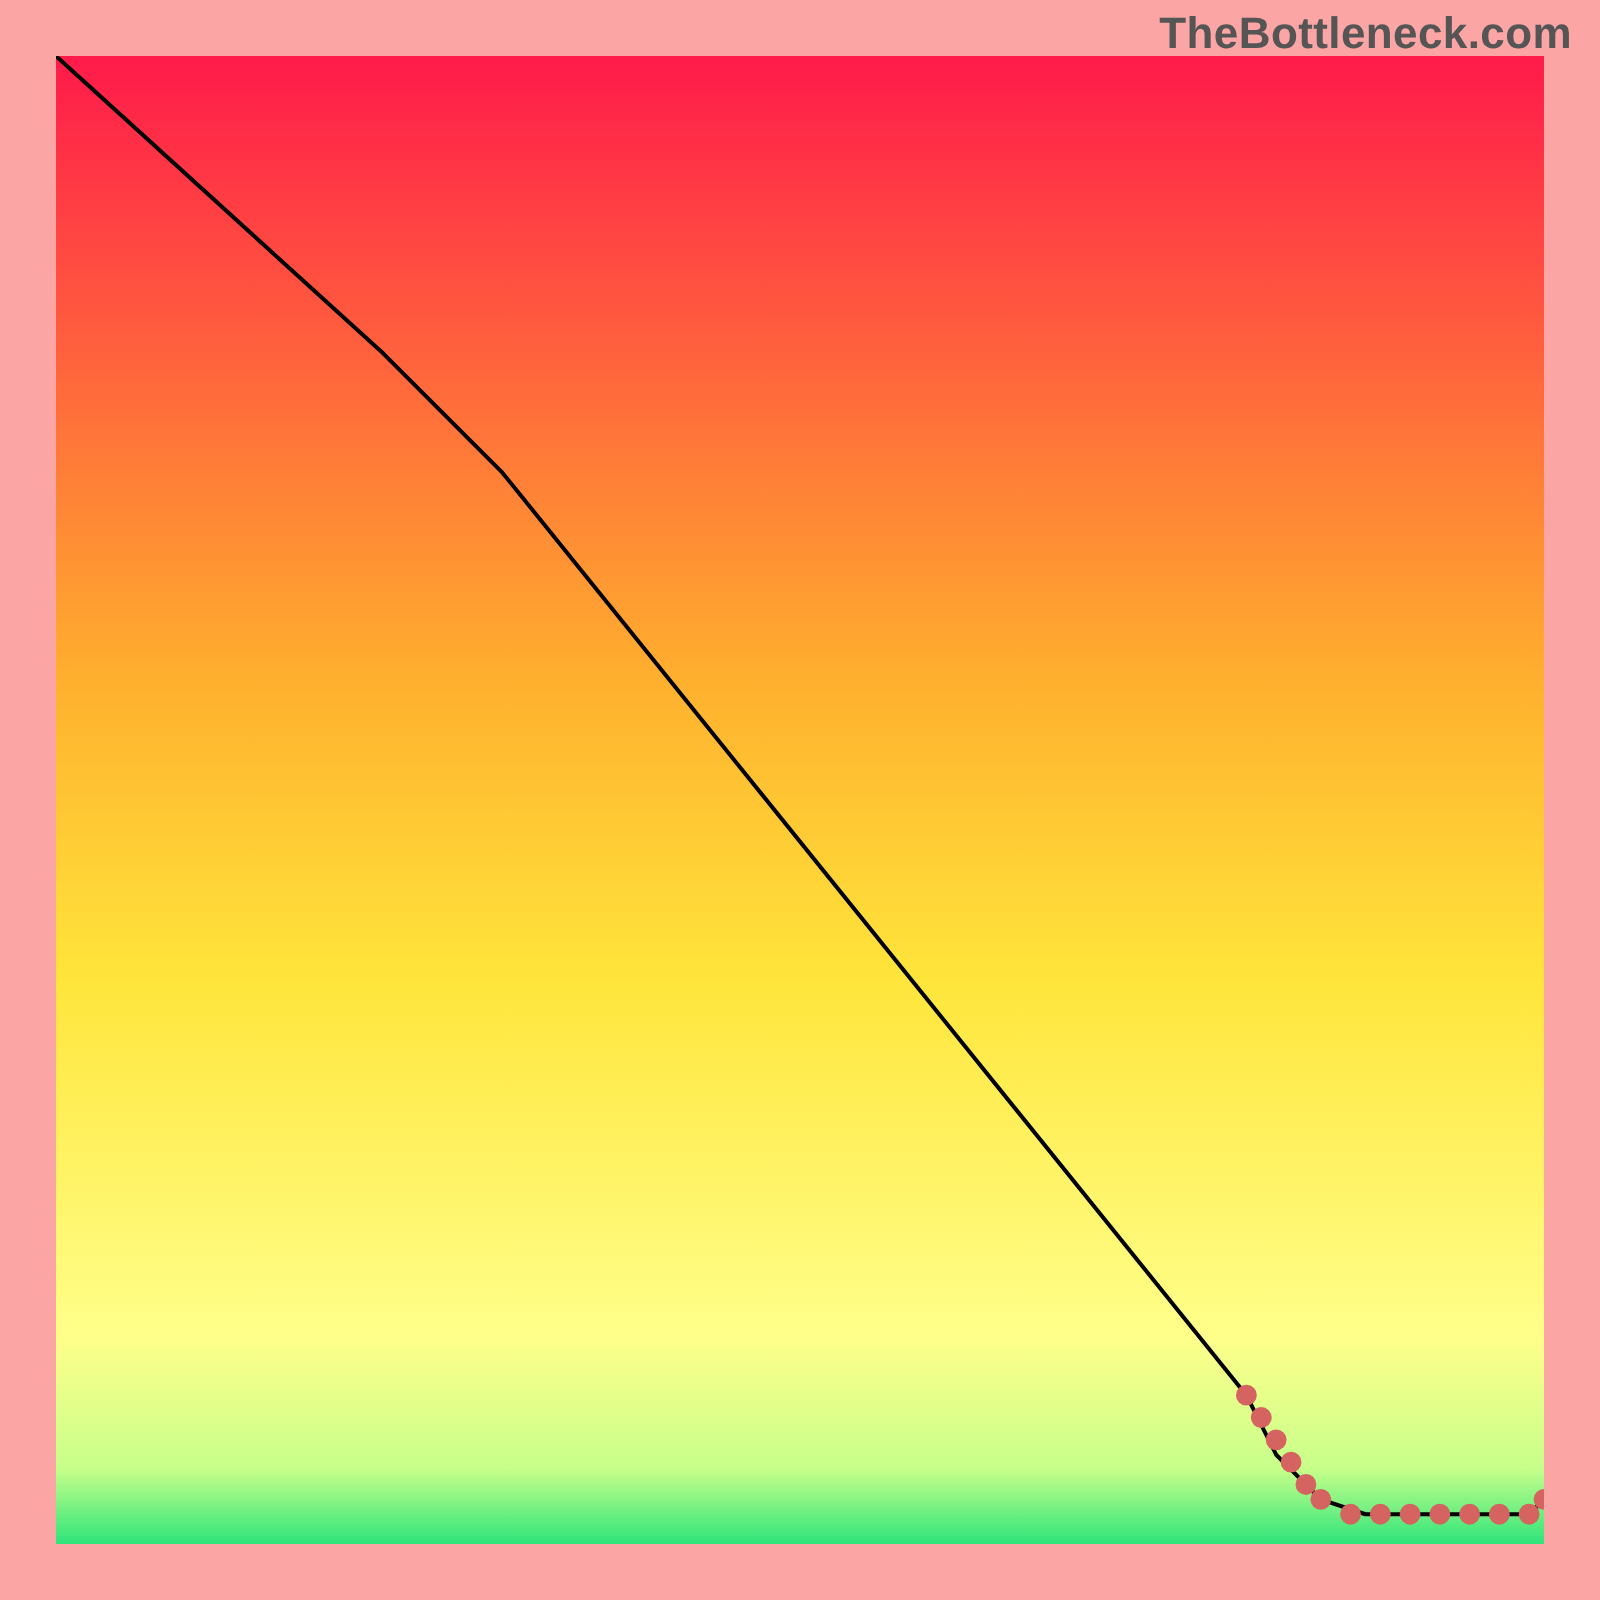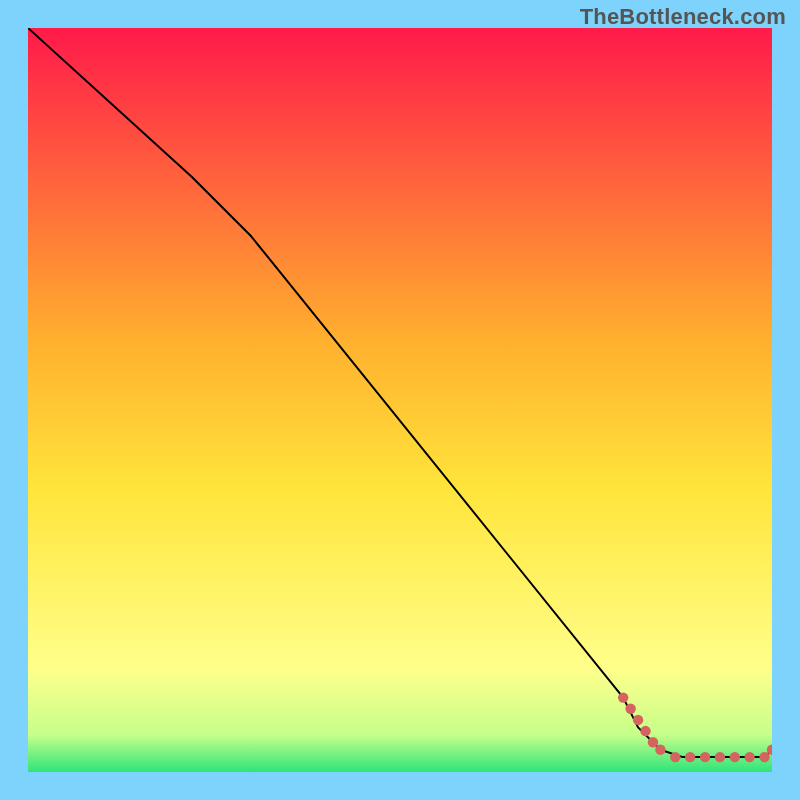--- a/index.html
+++ b/index.html
@@ -8,21 +8,21 @@
     width: 800px;
     height: 800px;
     background: #000;
     font-family: Arial, Helvetica, sans-serif;
     overflow: hidden;
   }
   .frame {
     position: relative;
     width: 800px;
     height: 800px;
-    background: #7dd3fc;
+    background: #fca5a5;
   }
   .watermark {
     position: absolute;
     top: 4px;
     right: 14px;
     color: #555;
     font-size: 22px;
     font-weight: 600;
     letter-spacing: 0.2px;
     user-select: none;

